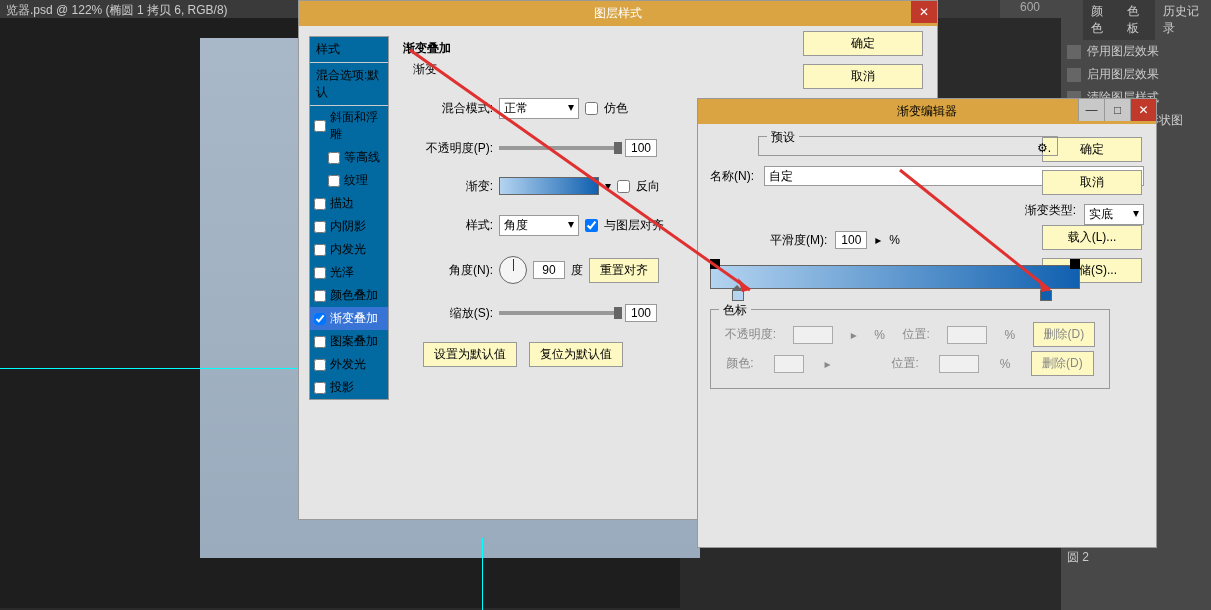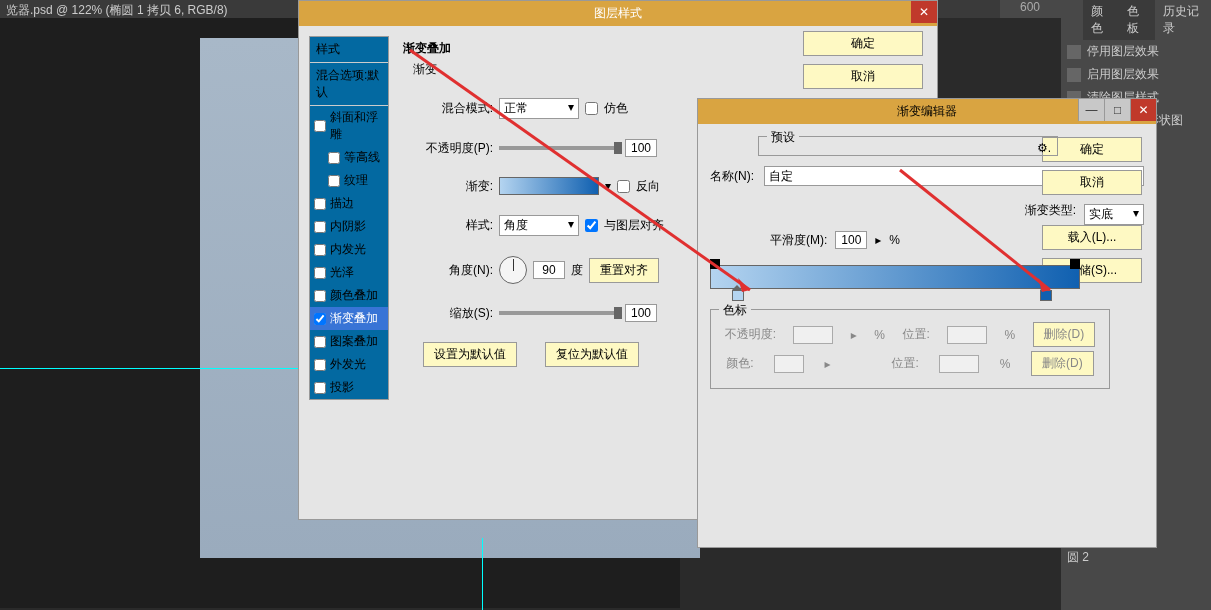--- a/index.html
+++ b/index.html
@@ -33,21 +33,21 @@
     .group-sub { padding-left: 10px; margin-bottom: 6px; }
     .opt-row { display: flex; align-items: center; gap: 6px; margin: 20px 0; padding-left: 20px; }
     .opt-label { width: 70px; text-align: right; }
     .select-box { background: #fff; border: 1px solid #999; padding: 1px 4px; min-width: 80px; display: flex; justify-content: space-between; }
     .slider-track { width: 120px; height: 4px; background: #999; position: relative; }
     .slider-thumb { position: absolute; width: 8px; height: 12px; background: #666; top: -4px; }
     .num-input { width: 32px; border: 1px solid #999; padding: 1px; text-align: center; background: #fff; }
     .gradient-preview { width: 100px; height: 18px; background: linear-gradient(to right, #b4d4f0, #1060b0); border: 1px solid #666; }
     .angle-dial { width: 28px; height: 28px; border: 1px solid #666; border-radius: 50%; background: #f5f5f5; position: relative; }
     .angle-dial::after { content: ''; position: absolute; width: 1px; height: 12px; background: #333; left: 50%; top: 2px; }
-    .btn-row { display: flex; gap: 28px; margin-top: 10px; padding-left: 20px; }
+    .btn-row { display: flex; gap: 12px; margin-top: 10px; padding-left: 20px; }
     .btn { background: #fef9c3; border: 1px solid #999; padding: 3px 10px; cursor: pointer; }
     .right-btns { position: absolute; right: 14px; top: 30px; width: 120px; display: flex; flex-direction: column; gap: 8px; }
     .right-btns .btn { width: 100%; text-align: center; }
     
     
     .dialog2 { position: absolute; left: 697px; top: 98px; width: 460px; height: 450px; background: #e5e5e5; border: 1px solid #999; }
     .dialog2-title { background: #d9a441; color: #000; text-align: center; padding: 4px; position: relative; }
     .win-btns { position: absolute; right: 0; top: 0; display: flex; }
     .win-btn { width: 26px; height: 22px; background: #c8c8c8; color: #333; display: flex; align-items: center; justify-content: center; border-left: 1px solid #999; }
     .win-btn.close { background: #c0392b; color: #fff; }

